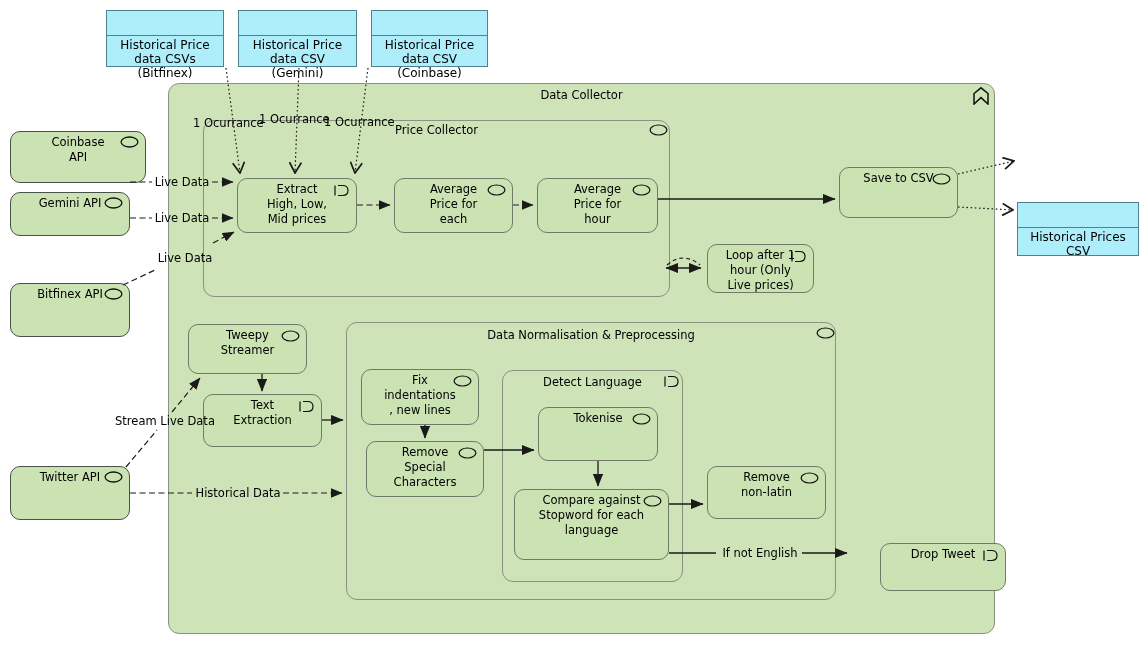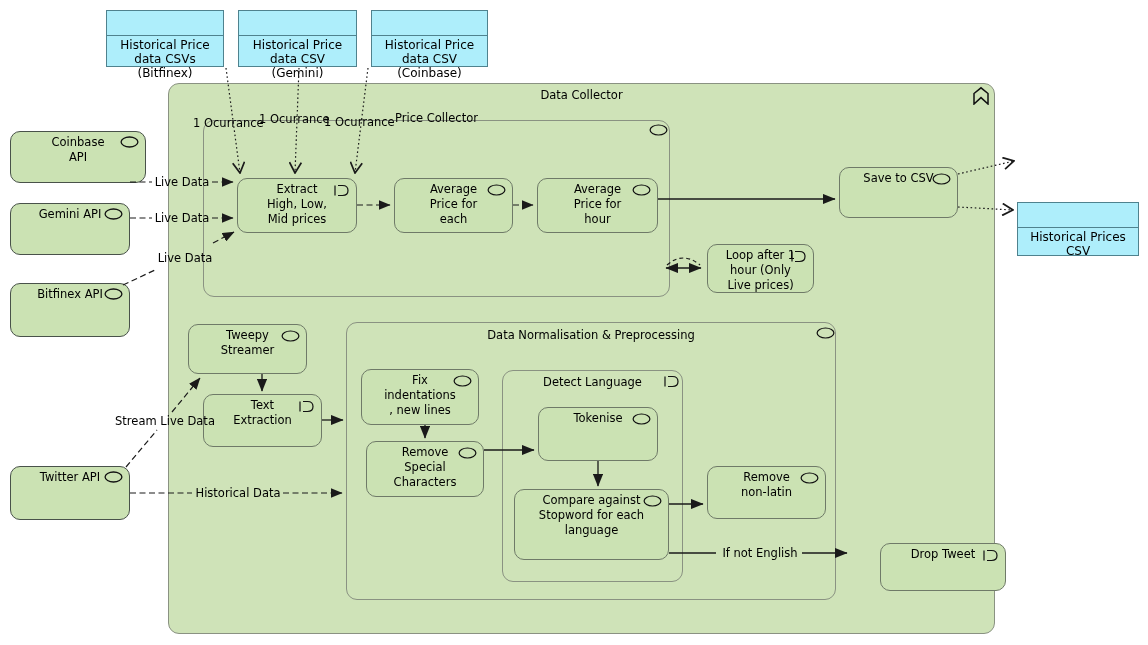--- a/index.html
+++ b/index.html
@@ -25,21 +25,21 @@
 <body>
 
 <div class="canvas">
 
   <div class="container" style="left:168px;top:83px;width:827px;height:551px"></div>
   <div class="container" style="left:203px;top:120px;width:467px;height:177px"></div>
   <div class="container" style="left:346px;top:322px;width:490px;height:278px"></div>
   <div class="container" style="left:502px;top:370px;width:181px;height:212px"></div>
 
   <div class="ctitle" style="left:168px;top:88px;width:827px">Data Collector</div>
-  <div class="ctitle" style="left:203px;top:111px;width:467px">Price Collector</div>
+  <div class="ctitle" style="left:203px;top:123px;width:467px">Price Collector</div>
   <div class="ctitle" style="left:346px;top:328px;width:490px">Data Normalisation &amp; Preprocessing</div>
   <div class="ctitle" style="left:502px;top:375px;width:181px">Detect Language</div>
 
   <svg class="ic" style="left:971px;top:86px;right:auto" width="20" height="19" viewBox="0 0 20 19">
       <path d="M3,18 V7.5 L10,1.8 L17,7.5 V18 L10,11.6 Z" fill="none" stroke="#111" stroke-width="1.5"></path>
     </svg>
   <svg class="ic" style="left:649px;top:124px;right:auto" width="19" height="12" viewBox="0 0 19 12">
       <ellipse cx="9.5" cy="6" rx="8.4" ry="5" fill="none" stroke="#111" stroke-width="1.2"></ellipse>
     </svg>
   <svg class="ic" style="left:816px;top:327px;right:auto" width="19" height="12" viewBox="0 0 19 12">
@@ -47,21 +47,21 @@
     </svg>
   <svg class="ic" style="left:662px;top:375px;right:auto" width="18" height="13" viewBox="0 0 18 13">
       <path d="M3,1.5 V11.5 M6,1.5 H10.5 Q16,1.5 16,6.5 Q16,11.5 10.5,11.5 H6" fill="none" stroke="#111" stroke-width="1.2"></path>
     </svg>
 
   <div class="node api" style="left:10px;top:131px;width:136px;height:52px"><span>Coinbase
 API</span>
     <svg class="ic icleft" width="19" height="12" viewBox="0 0 19 12">
         <ellipse cx="9.5" cy="6" rx="8.4" ry="5" fill="none" stroke="#111" stroke-width="1.3"></ellipse>
       </svg></div>
-  <div class="node api" style="left:10px;top:203px;width:120px;height:52px"><span>Gemini API</span>
+  <div class="node api" style="left:10px;top:192px;width:120px;height:44px"><span>Gemini API</span>
     <svg class="ic icleft" width="19" height="12" viewBox="0 0 19 12">
         <ellipse cx="9.5" cy="6" rx="8.4" ry="5" fill="none" stroke="#111" stroke-width="1.3"></ellipse>
       </svg></div>
   <div class="node api" style="left:10px;top:283px;width:120px;height:54px"><span>Bitfinex API</span>
     <svg class="ic icleft" width="19" height="12" viewBox="0 0 19 12">
         <ellipse cx="9.5" cy="6" rx="8.4" ry="5" fill="none" stroke="#111" stroke-width="1.3"></ellipse>
       </svg></div>
   <div class="node api" style="left:10px;top:466px;width:120px;height:54px"><span>Twitter API</span>
     <svg class="ic icleft" width="19" height="12" viewBox="0 0 19 12">
         <ellipse cx="9.5" cy="6" rx="8.4" ry="5" fill="none" stroke="#111" stroke-width="1.3"></ellipse>

